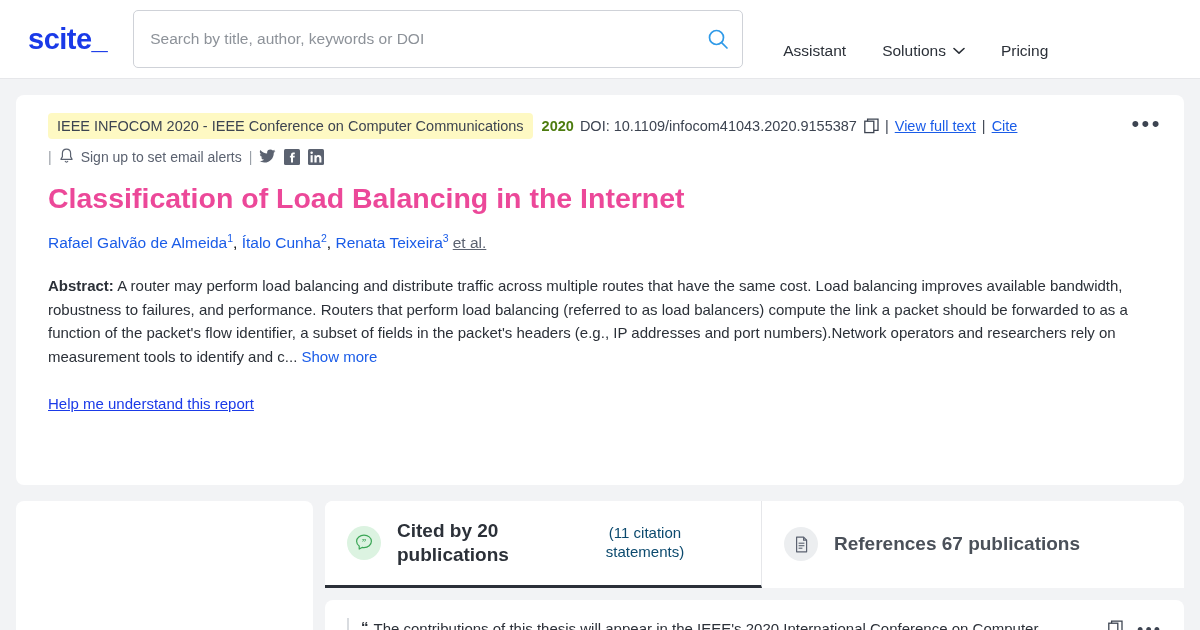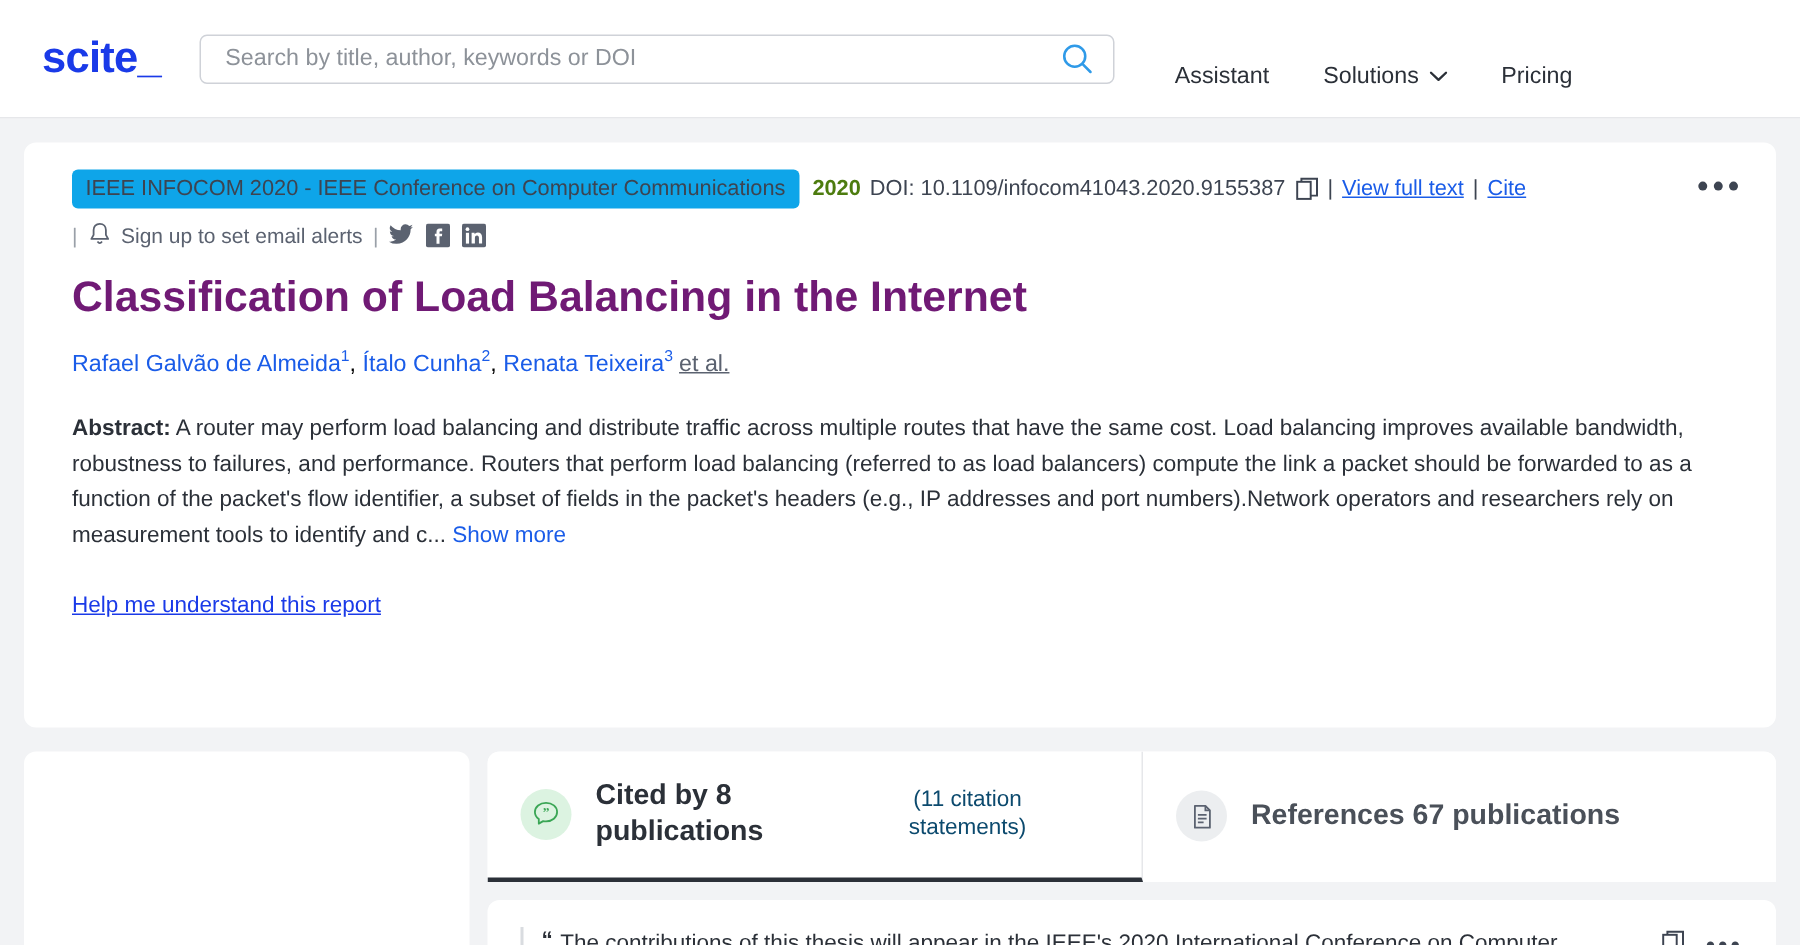--- a/index.html
+++ b/index.html
@@ -27,21 +27,21 @@
     font-weight: bold;
     color: #1a3ae8;
     letter-spacing: -0.5px;
     margin-right: 26px;
     white-space: nowrap;
     text-align: right;
   }
   .search-wrap {
     position: relative;
     width: 610px;
-    height: 33px;
+    height: 58px;
     flex: 0 0 auto;
     border-radius: 12px;
   }
   .search-input {
     width: 100%;
     height: 100%;
     border: 1px solid #cfd2d8;
     border-radius: 5px;
     padding: 0 52px 0 16px;
     font-size: 15.5px;
@@ -107,21 +107,21 @@
   
   .meta-row {
     display: flex;
     align-items: center;
     flex-wrap: nowrap;
     font-size: 14.5px;
     color: #3d4451;
     margin-bottom: 9px;
   }
   .journal-pill {
-    background: #0ea5e9;
+    background: #fef9c3;
     border-radius: 4px;
     padding: 5px 9px;
     color: #3d4451;
     font-size: 14.5px;
     white-space: nowrap;
   }
   .meta-year { font-weight: bold; margin-left: 9px; color: #4d7c0f; }
   .meta-doi { margin-left: 6px; color: #3d4451; white-space: nowrap; }
   .copy-icon { margin-left: 7px; cursor: pointer; display: inline-flex; align-items: center; }
   .meta-sep { margin: 0 6px; color: #3d4451; }
@@ -140,21 +140,21 @@
   .alert-text { color: #5b6270; cursor: pointer; }
   .soc {
     width: 17px; height: 17px;
     display: inline-flex; align-items: center; justify-content: center;
     cursor: pointer;
   }
 
   .paper-title {
     font-size: 28.5px;
     font-weight: bold;
-    color: #701a75;
+    color: #ec4899;
     margin: 6px 0 16px 0;
     line-height: 1.2;
   }
 
   .authors {
     font-size: 15.5px;
     margin-bottom: 20px;
     line-height: 1.4;
   }
   .author-link { color: #1a5ce8; text-decoration: none; cursor: pointer; }
@@ -389,21 +389,21 @@
 
       <div class="tabs">
 
         <div class="tab tab-active">
           <span class="tab-icon icon-green">
             <svg width="20" height="20" viewBox="0 0 20 20" fill="none">
               <path d="M10 2.2c-4.1 0-7.4 2.7-7.4 6.1 0 1.9 1 3.6 2.6 4.7v3.1l2.9-1.7c.6.1 1.2.2 1.9.2 4.1 0 7.4-2.7 7.4-6.3S14.1 2.2 10 2.2z" stroke="#3aa655" stroke-width="1.2" fill="none" stroke-linejoin="round"></path>
               <text x="10" y="11.5" font-family="Liberation Serif, serif" font-size="9" fill="#3aa655" text-anchor="middle" font-weight="bold">”</text>
             </svg>
           </span>
-          <span class="tab-title">Cited by 8 publications</span>
+          <span class="tab-title">Cited by 20 publications</span>
           <span class="tab-sub">(11 citation statements)</span>
         </div>
 
         <div class="tab tab-inactive">
           <span class="tab-icon icon-gray">
             <svg width="19" height="19" viewBox="0 0 19 19" fill="none">
               <path d="M4.6 2.2h7l3 3v11.6h-10z" stroke="#5b6270" stroke-width="1.2" fill="none" stroke-linejoin="round"></path>
               <path d="M11.6 2.2v3h3" stroke="#5b6270" stroke-width="1.2" fill="none"></path>
               <line x1="6.6" y1="8.2" x2="12.4" y2="8.2" stroke="#5b6270" stroke-width="1.1"></line>
               <line x1="6.6" y1="10.7" x2="12.4" y2="10.7" stroke="#5b6270" stroke-width="1.1"></line>

